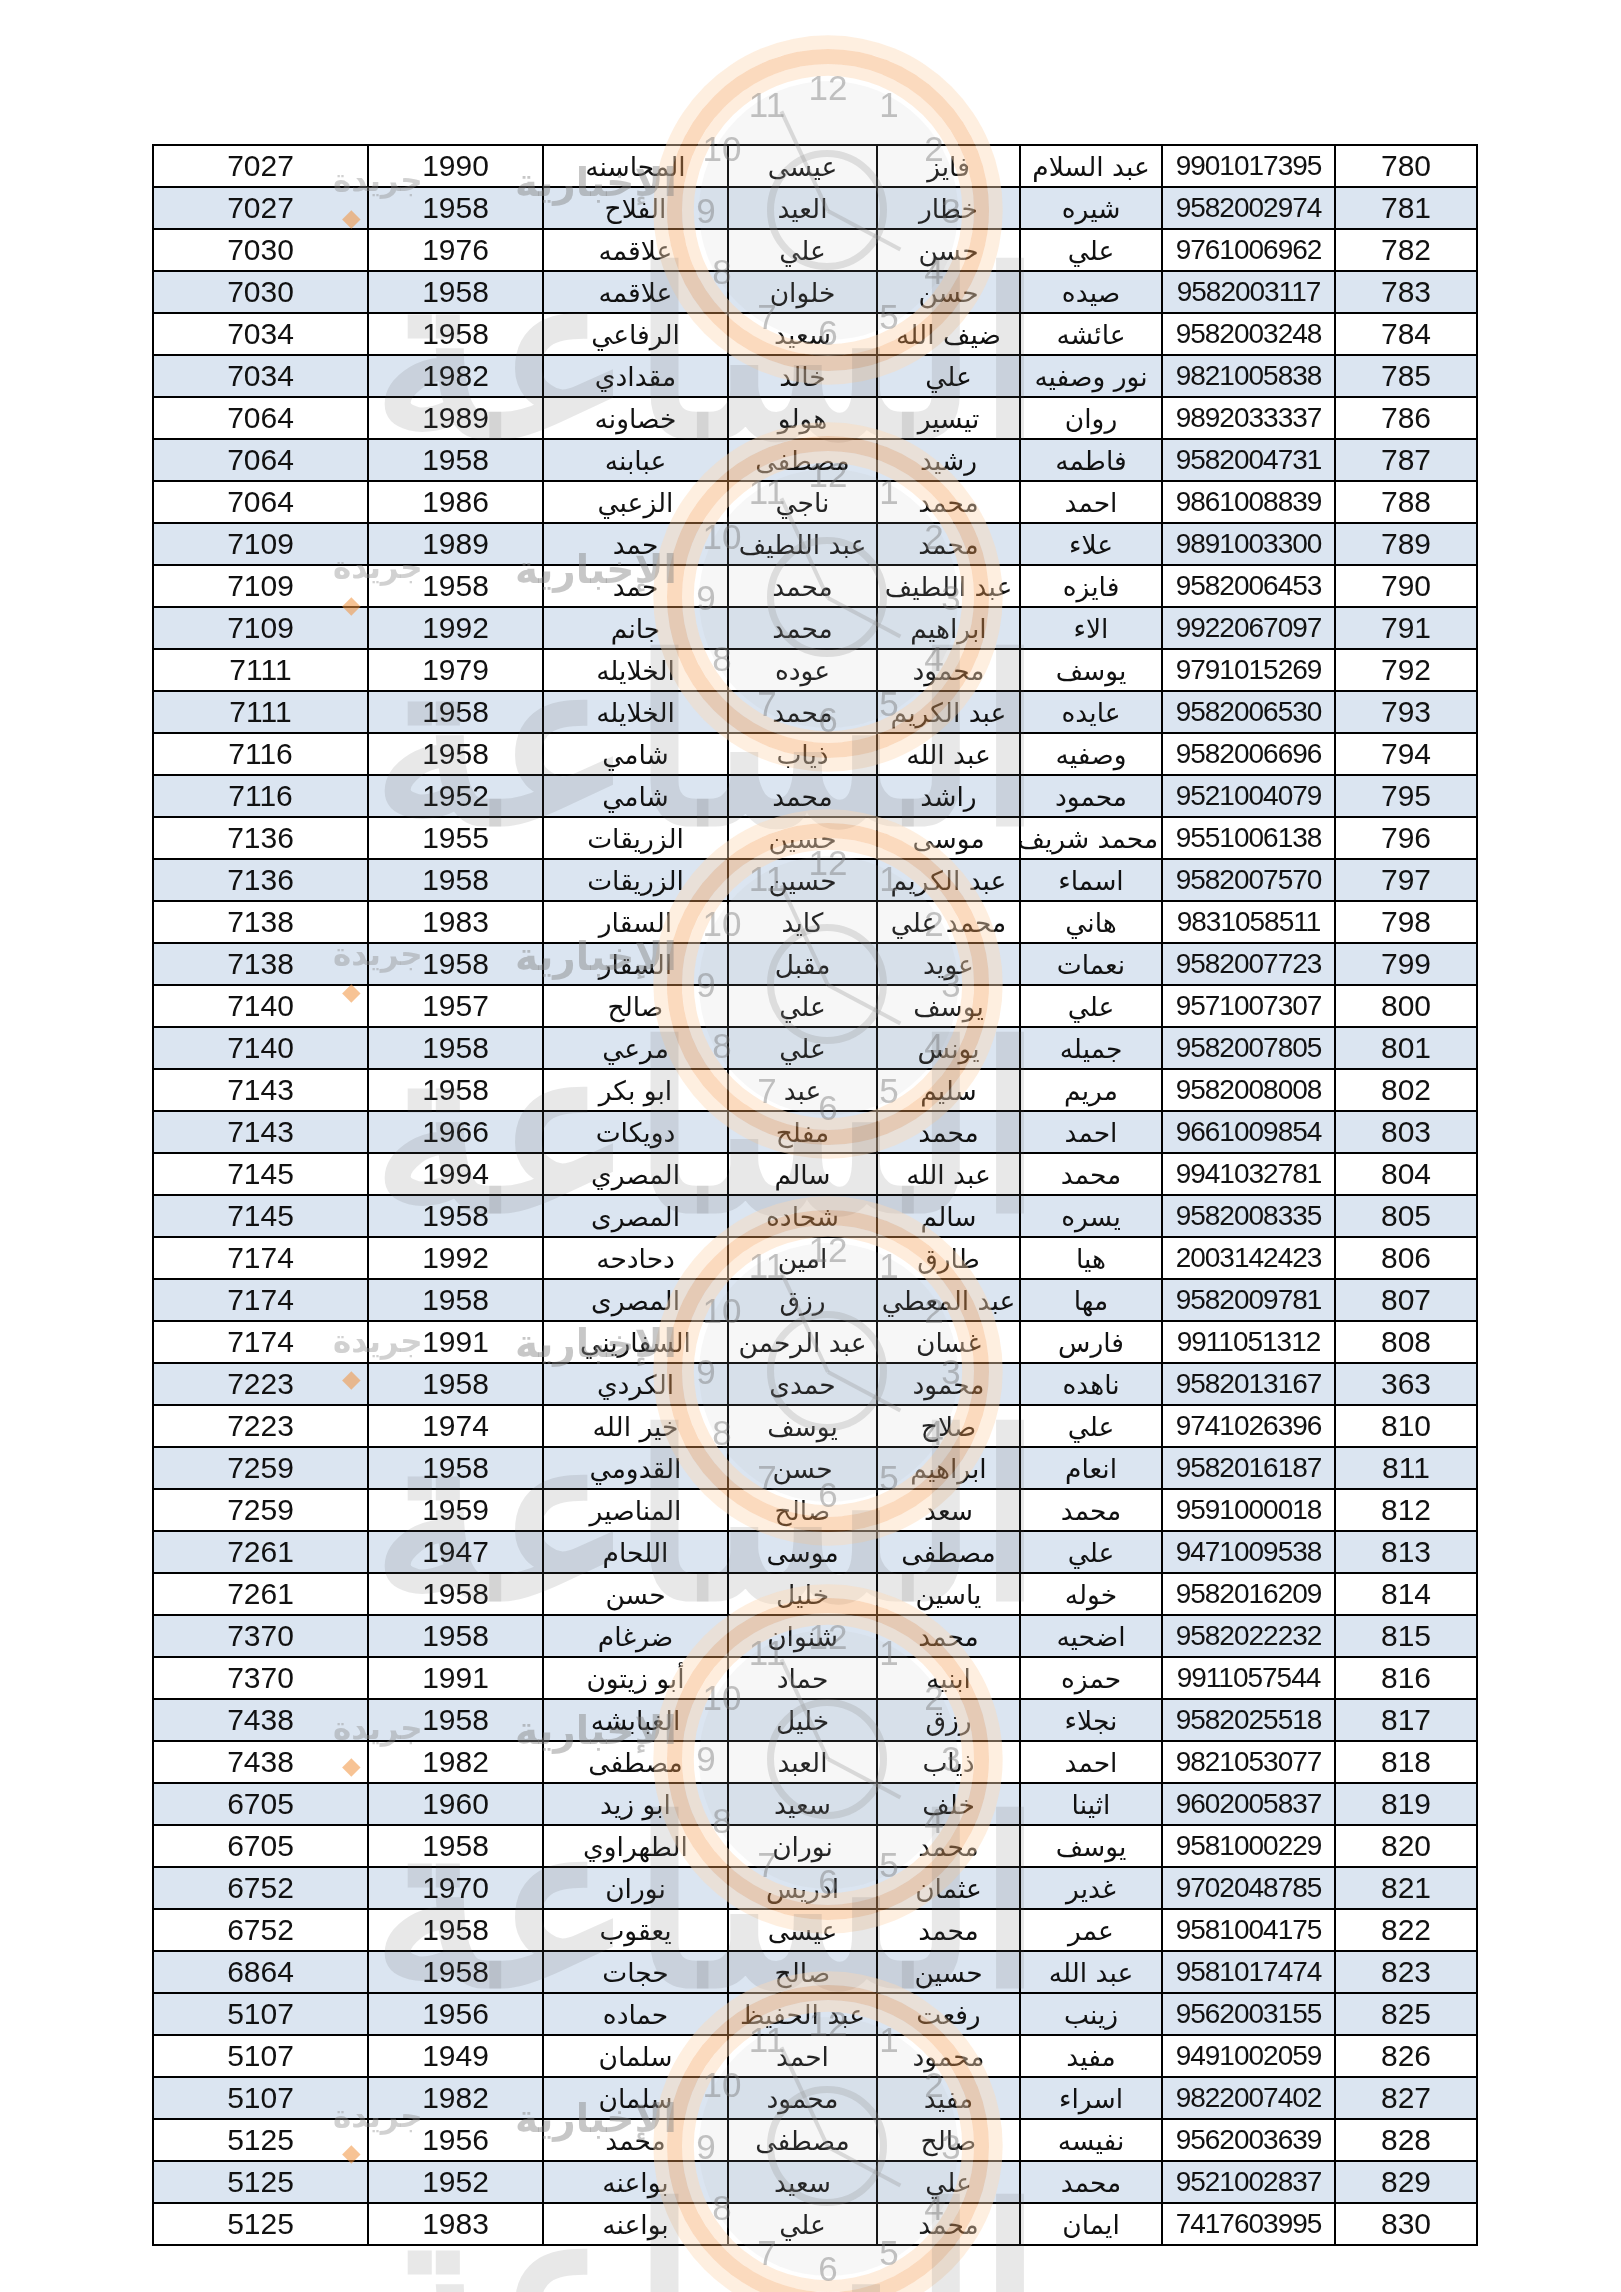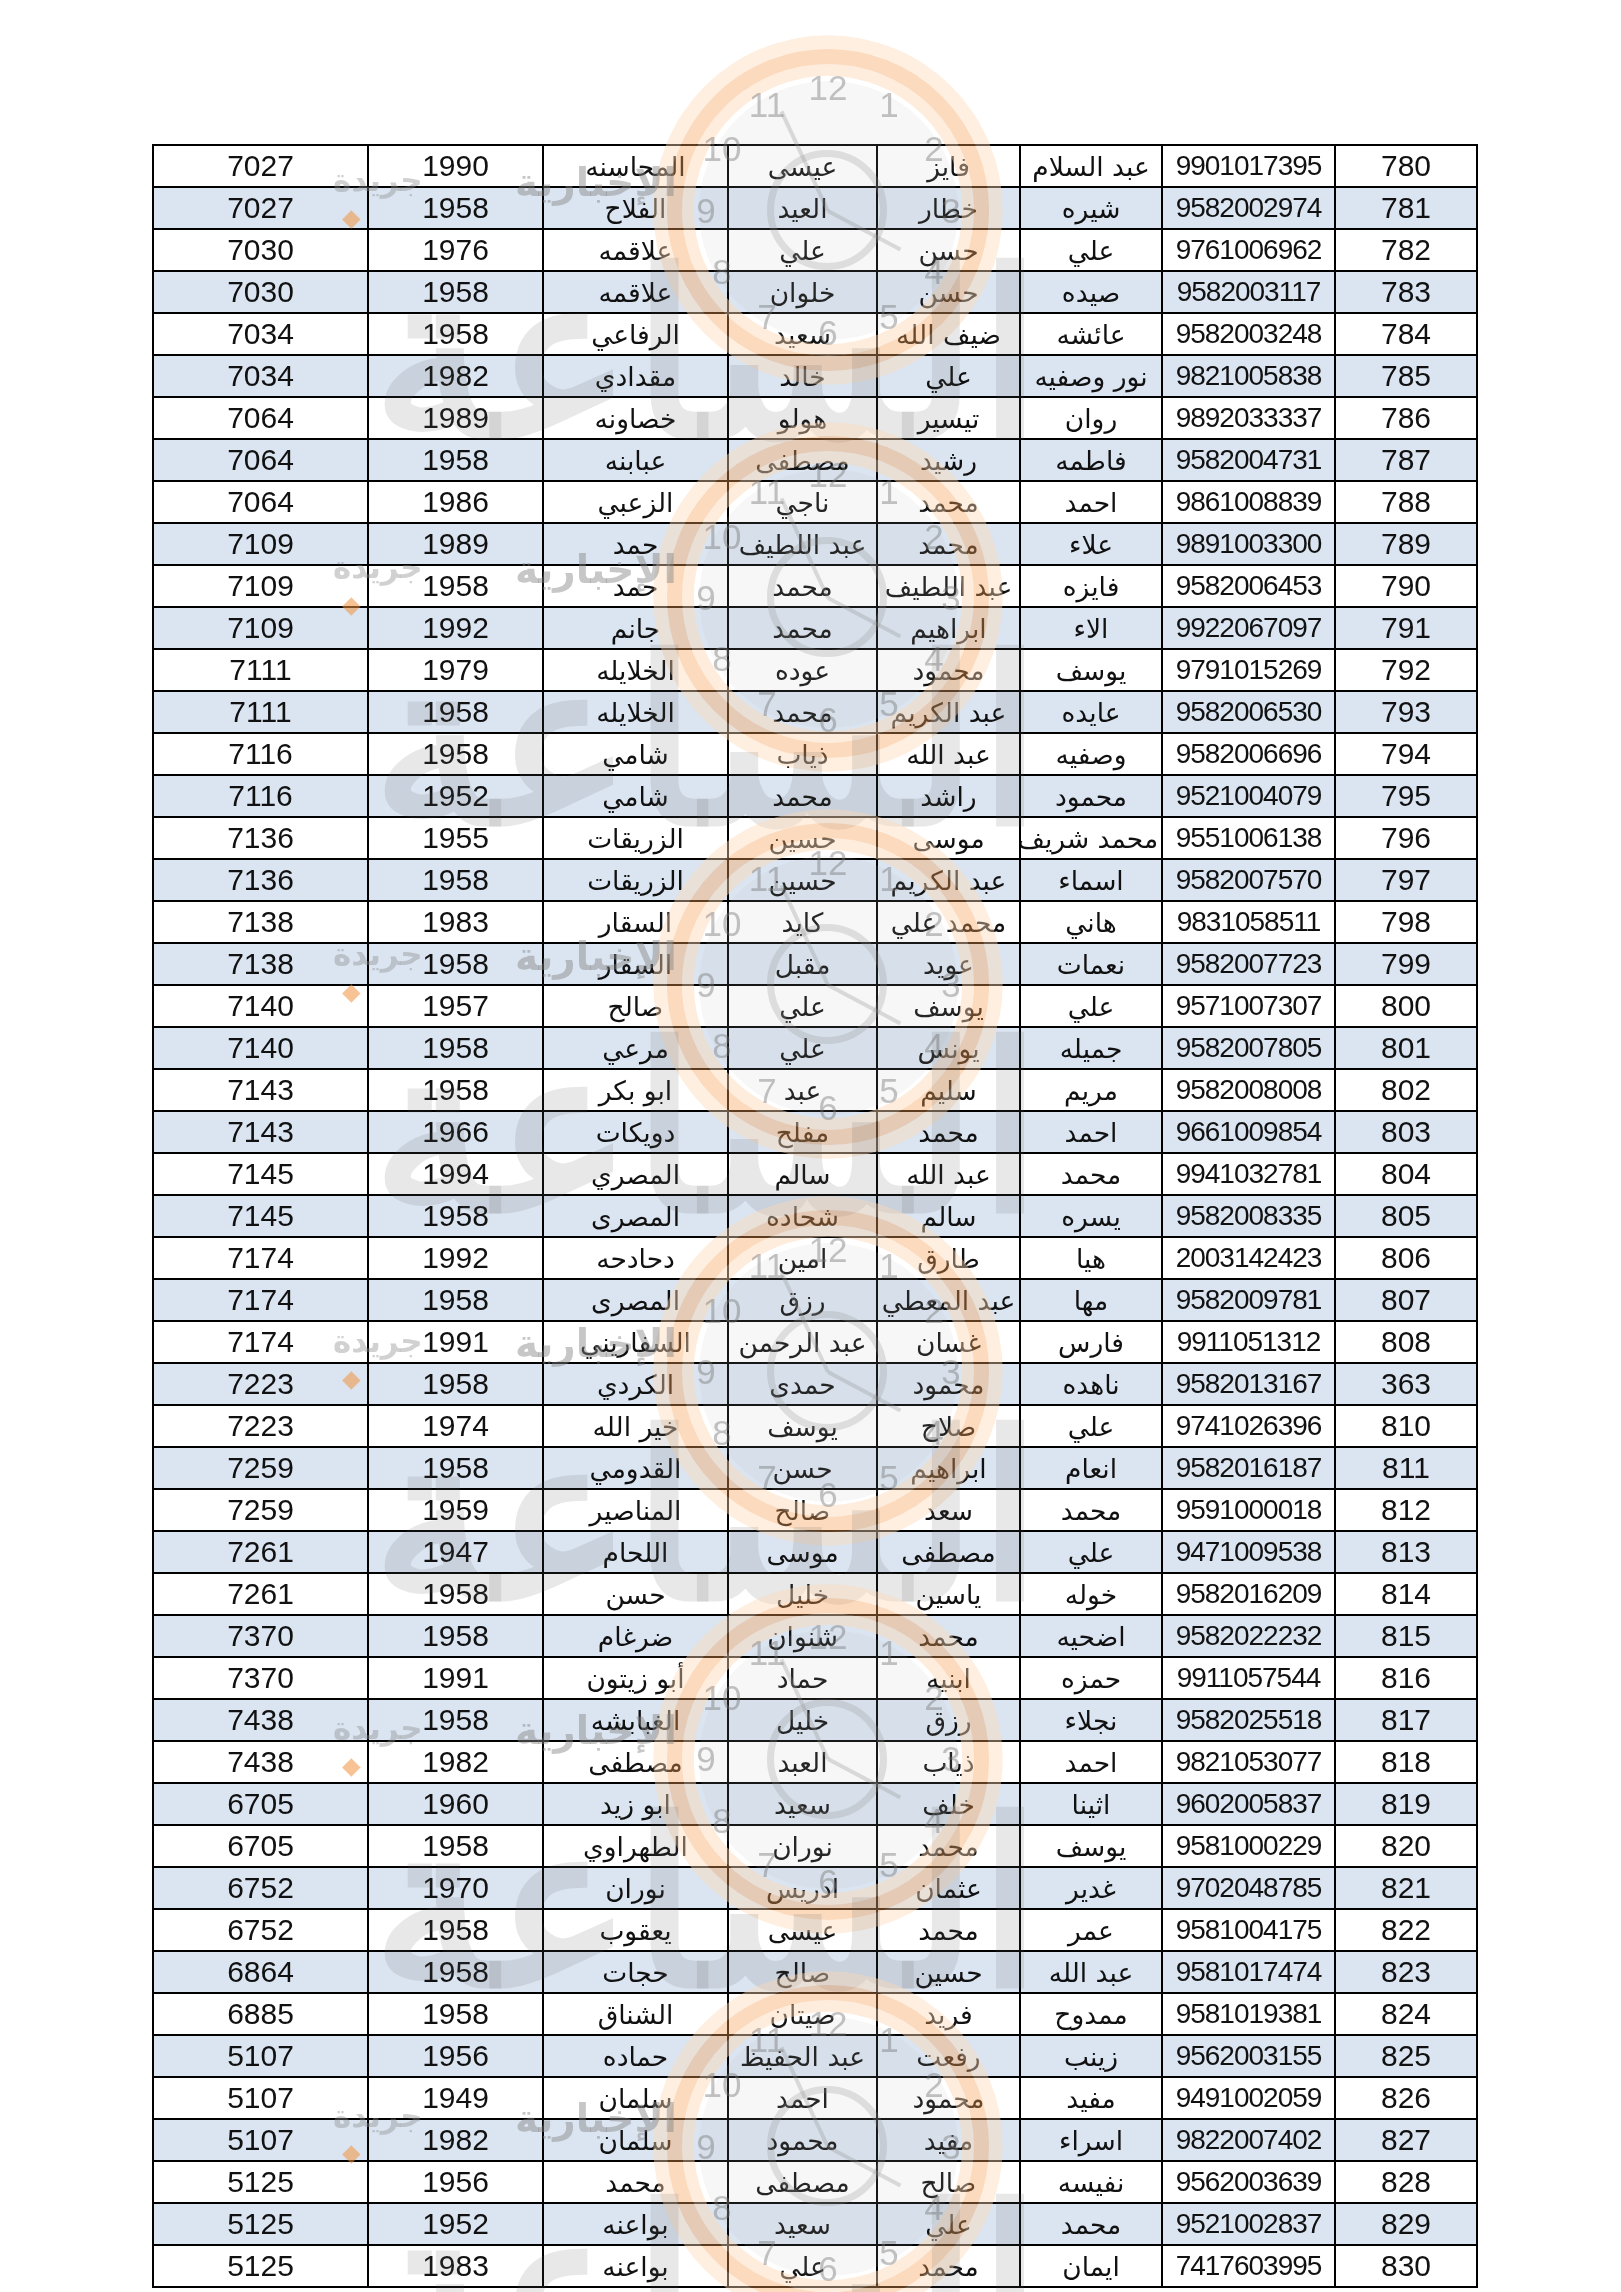--- a/index.html
+++ b/index.html
@@ -492,30 +492,20 @@
         </tr>
         <tr data-stripe="odd">
           <td class="num">6864</td>
           <td class="num">1958</td>
           <td class="ar">حجات</td>
           <td class="ar">صالح</td>
           <td class="ar">حسين</td>
           <td class="ar">عبد الله</td>
           <td class="nid">9581017474</td>
           <td class="num">823</td>
-        </tr>
-        <tr data-stripe="even">
-          <td class="num">6885</td>
-          <td class="num">1958</td>
-          <td class="ar">الشناق</td>
-          <td class="ar">صيتان</td>
-          <td class="ar">فريد</td>
-          <td class="ar">ممدوح</td>
-          <td class="nid">9581019381</td>
-          <td class="num">824</td>
         </tr>
         <tr data-stripe="odd">
           <td class="num">5107</td>
           <td class="num">1956</td>
           <td class="ar">حماده</td>
           <td class="ar">عبد الحفيظ</td>
           <td class="ar">رفعت</td>
           <td class="ar">زينب</td>
           <td class="nid">9562003155</td>
           <td class="num">825</td>

